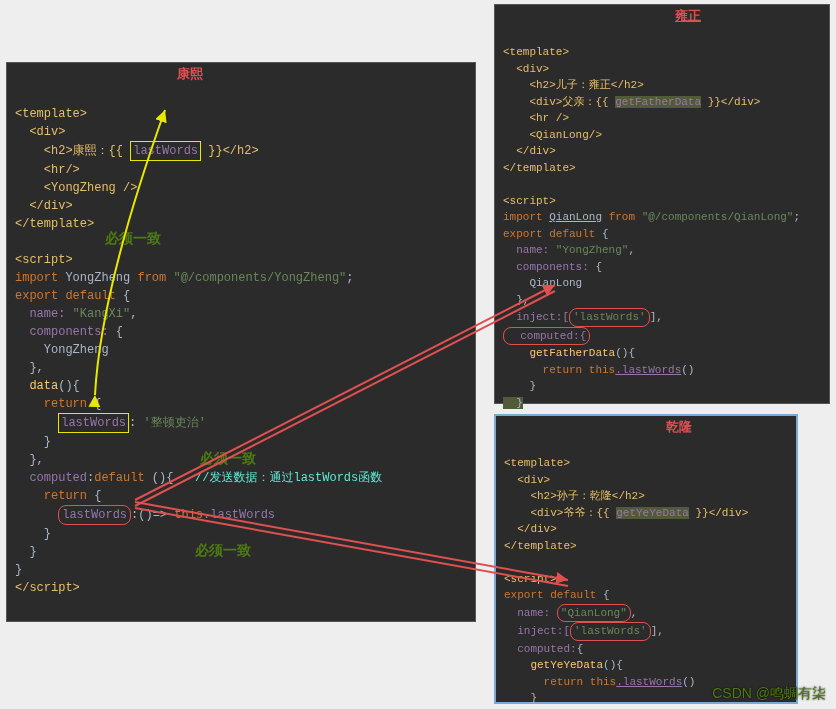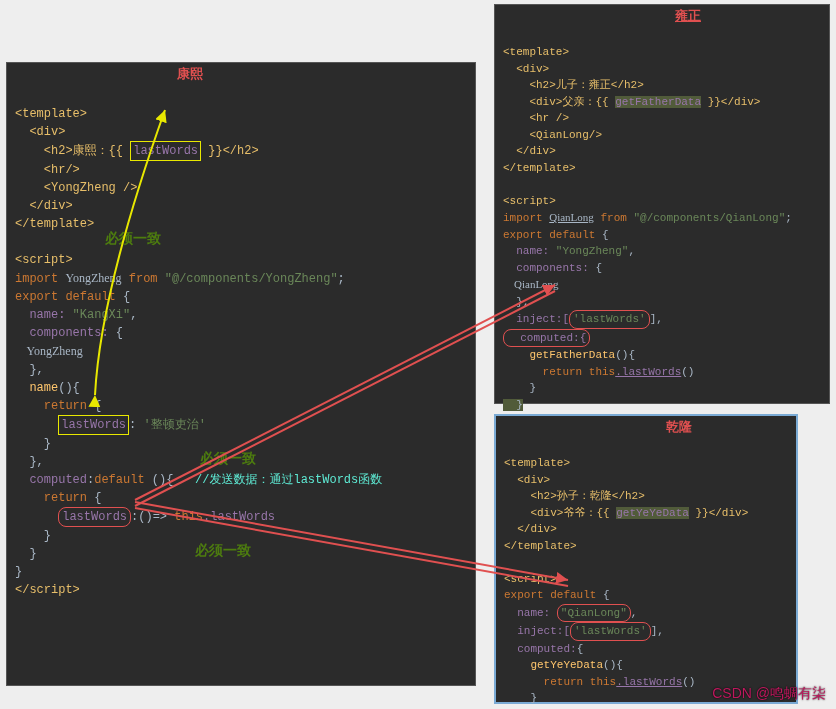--- a/index.html
+++ b/index.html
@@ -34,21 +34,21 @@
     color: #4d7c0f;
     font-weight: bold;
     font-size: 14px;
   }
   .tag { color: #e8bf6a; }
   .str { color: #6a8759; }
   .kw { color: #cc7832; }
   .prop { color: #9876aa; }
   .prop2 { color: #ffc66d; }
   .comment { color: #5eead4; }
-  .ident { color: #a9b7c6; font-family: Liberation Serif, serif; }
+  .ident { color: #a9b7c6; }
   .box-yellow {
     border: 1.5px solid #e8e800;
     padding: 0 2px;
     display: inline-block;
   }
   .box-red {
     border: 1.5px solid #e05050;
     border-radius: 8px;
     padding: 0 3px;
     display: inline-block;
@@ -57,47 +57,47 @@
   svg.overlay {
     position: absolute;
     top: 0; left: 0;
     width: 836px; height: 709px;
     pointer-events: none;
   }
   .watermark {
     position: absolute;
     right: 10px;
     bottom: 6px;
-    color: #be185d;
+    color: #4d7c0f;
     font-size: 14px;
     font-family: sans-serif;
     text-shadow: 0 0 2px #000;
   }
 </style>
 </head>
 <body>
 
-<div class="panel" style="left:6px; top:62px; width:470px; height:624px;">
+<div class="panel" style="left:6px; top:62px; width:470px; height:560px;">
 <div class="title-label" style="left:170px; top:2px;">康熙</div>
 <span class="tag">&lt;template&gt;</span>
 <span class="tag">  &lt;div&gt;</span>
 <span><span class="tag">    &lt;h2&gt;康熙：{{ </span><span class="box-yellow prop">lastWords</span><span class="tag"> }}&lt;/h2&gt;</span></span>
 <span class="tag">    &lt;hr/&gt;</span>
 <span class="tag">    &lt;YongZheng /&gt;</span>
 <span class="tag">  &lt;/div&gt;</span>
 <span class="tag">&lt;/template&gt;</span>
 
 <span class="tag">&lt;script&gt;</span>
 <span><span class="kw">import </span><span class="ident">YongZheng</span><span class="kw"> from </span><span class="str">"@/components/YongZheng"</span><span>;</span></span>
 <span><span class="kw">export default </span><span>{</span></span>
 <span><span class="prop">  name: </span><span class="str">"KangXi"</span><span>,</span></span>
 <span><span class="prop">  components: </span><span>{</span></span>
 <span class="ident">    YongZheng</span>
 <span>  },</span>
-<span><span class="prop2">  name</span><span>(){</span></span>
+<span><span class="prop2">  data</span><span>(){</span></span>
 <span><span class="kw">    return </span><span>{</span></span>
 <span><span>      </span><span class="box-yellow prop">lastWords</span><span>: </span><span class="str">'整顿吏治'</span></span>
 <span>    }</span>
 <span>  },</span>
 <span><span class="prop">  computed</span><span>:</span><span class="kw">default </span><span>(){   </span><span class="comment">//发送数据：通过lastWords函数</span></span>
 <span><span class="kw">    return </span><span>{</span></span>
 <span><span>      </span><span class="box-red prop">lastWords</span><span>:()=&gt; </span><span class="kw">this</span><span class="prop">.lastWords</span></span>
 <span>    }</span>
 <span>  }</span>
 <span>}</span>

